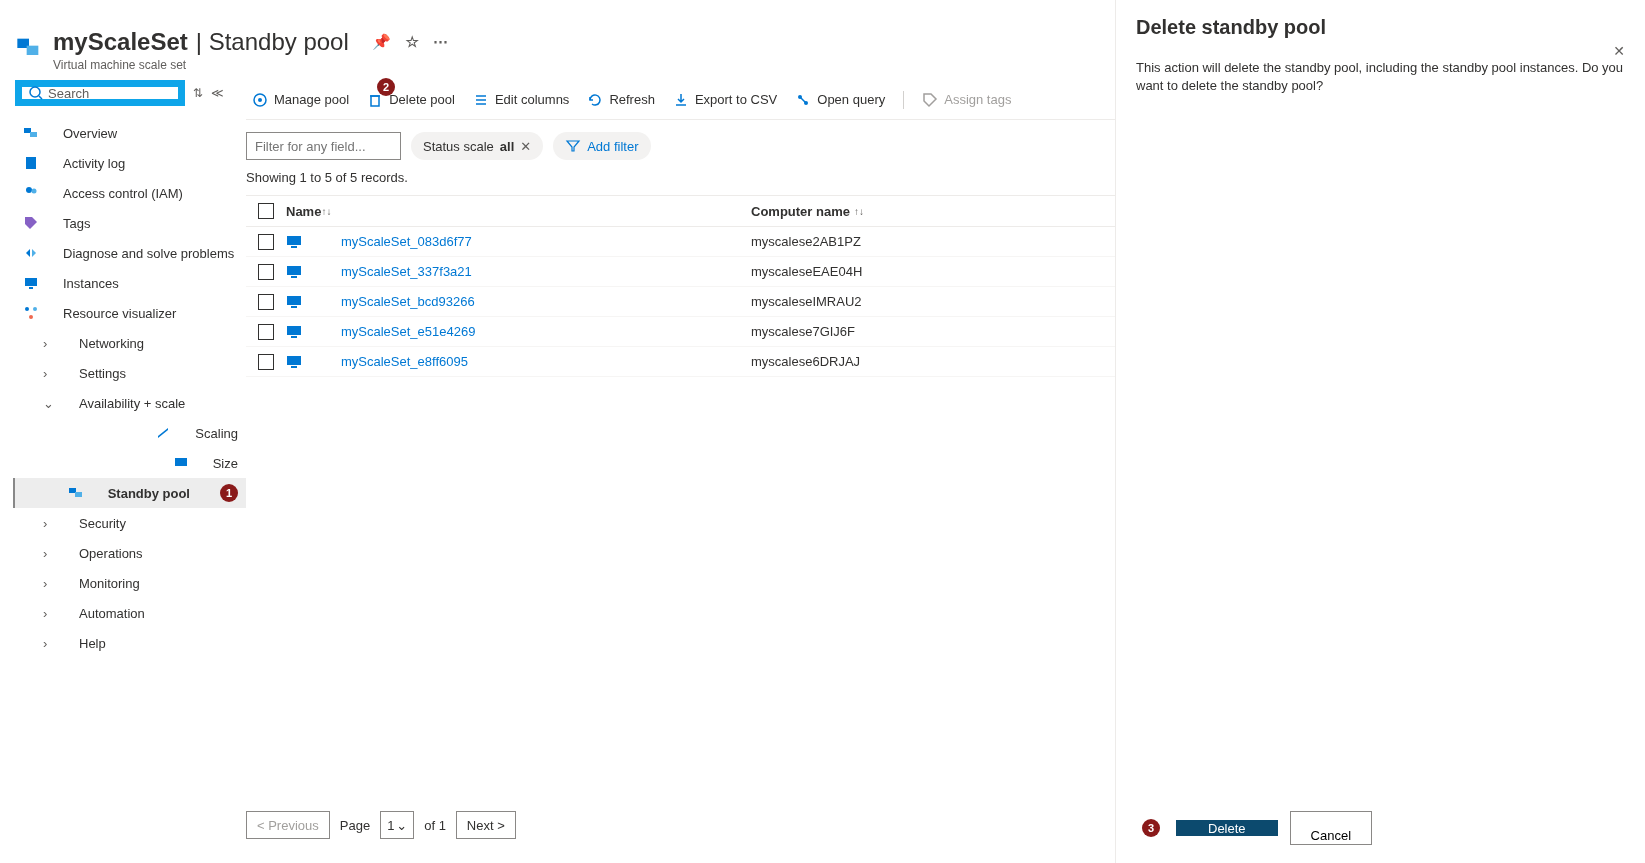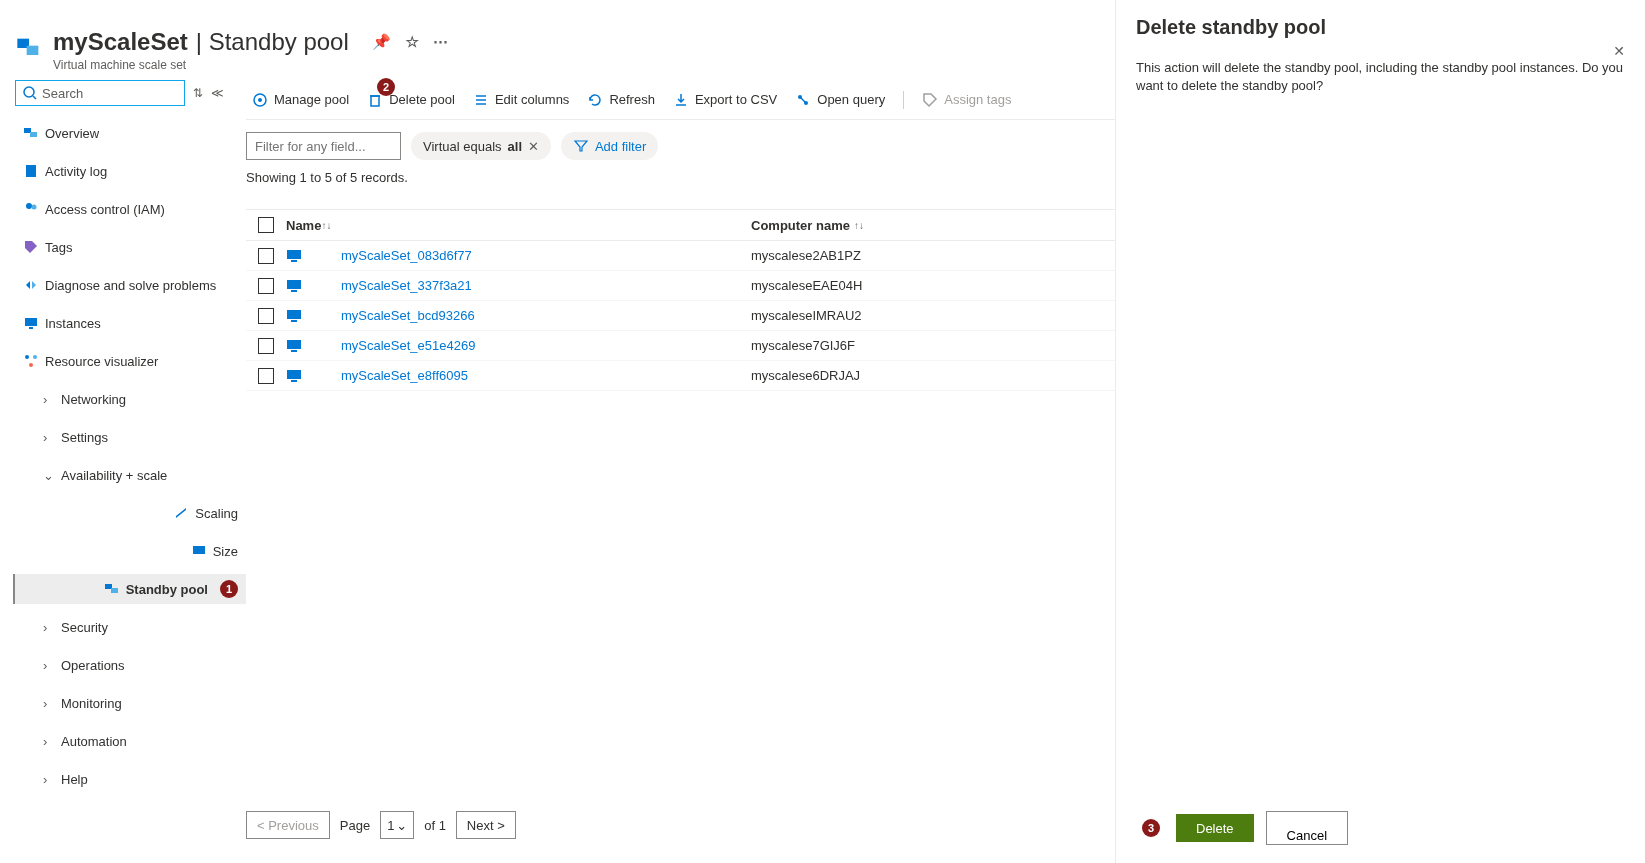--- a/index.html
+++ b/index.html
@@ -10,25 +10,25 @@
 .header { position: absolute; top: 28px; left: 15px; right: 0; display: flex; align-items: flex-start; }
 .header-icon { width: 28px; height: 28px; margin-right: 10px; margin-top: 6px; }
 .header-title { font-size: 24px; font-weight: 600; color: #323130; display: flex; align-items: center; gap: 8px; }
 .header-title .thin { font-weight: 400; }
 .header-sub { font-size: 12px; color: #605e5c; margin-top: 2px; }
 .header-actions { display: inline-flex; gap: 14px; margin-left: 16px; align-items: center; color: #605e5c; font-size: 15px; }
 
 
 .sidebar { width: 246px; padding-top: 80px; padding-left: 15px; flex-shrink: 0; position: relative; }
 .search-row { display: flex; align-items: center; gap: 8px; margin-bottom: 12px; }
-.search-box { flex: 1; border: 1px solid #0ea5e9; height: 26px; display: flex; align-items: center; padding: 0 6px; font-size: 13px; color: #605e5c; max-width: 170px; }
+.search-box { flex: 1; border: 7px solid #0ea5e9; height: 26px; display: flex; align-items: center; padding: 0 6px; font-size: 13px; color: #605e5c; max-width: 170px; }
 .search-box svg { margin-right: 4px; }
 .search-ctl { color: #605e5c; font-size: 12px; }
 .nav-list { list-style: none; }
-.nav-item { display: flex; align-items: center; height: 30px; padding: 0 8px; gap: 6px; cursor: pointer; font-size: 13px; margin-top: 8px; }
+.nav-item { display: flex; align-items: center; height: 30px; padding: 0 8px; gap: 24px; cursor: pointer; font-size: 13px; }
 .nav-item .icon { width: 16px; height: 16px; display: flex; align-items: center; justify-content: center; }
 .nav-item.sub { padding-left: 28px; }
 .nav-item.subsub { padding-left: 42px; justify-content: flex-end; }
 .nav-item.active { background: #ededed; font-weight: 600; border-left: 2px solid #888; margin-left: -2px; }
 .chev { width: 12px; color: #605e5c; display: inline-flex; }
 .badge-num { width: 18px; height: 18px; border-radius: 50%; background: #8a1a1a; color: #fff; font-size: 11px; display: inline-flex; align-items: center; justify-content: center; font-weight: 600; margin-left: 6px; }
 
 
 .main { flex: 1; padding-top: 80px; position: relative; }
 .toolbar { display: flex; align-items: center; height: 40px; border-bottom: 1px solid #edebe9; padding-left: 6px; gap: 18px; }
@@ -39,21 +39,21 @@
 .tool-sep { width: 1px; height: 18px; background: #d2d0ce; }
 .tool-badge { position: absolute; top: -14px; left: 4px; }
 
 .filter-row { display: flex; align-items: center; gap: 10px; padding: 12px 0 10px 0; }
 .filter-input { border: 1px solid #8a8886; height: 28px; width: 155px; padding: 0 8px; font-size: 13px; color: #737373; }
 .pill { background: #f3f2f1; border-radius: 14px; height: 28px; display: flex; align-items: center; padding: 0 12px; font-size: 13px; gap: 6px; }
 .pill .x { color: #605e5c; cursor: pointer; }
 .pill.add { color: #0078d4; }
 .pill.add svg { color: #0078d4; }
 
-.records-txt { font-size: 13px; color: #323130; margin-bottom: 24px; }
+.records-txt { font-size: 13px; color: #323130; margin-bottom: 10px; }
 
 .table-head { display: flex; align-items: center; height: 32px; border-top: 1px solid #edebe9; border-bottom: 1px solid #edebe9; font-weight: 600; font-size: 13px; }
 .col-check { width: 40px; display: flex; justify-content: center; }
 .col-name { width: 465px; display: flex; align-items: center; }
 .col-comp { flex: 1; display: flex; align-items: center; gap: 4px; }
 .sort-arrows { font-size: 10px; color: #605e5c; }
 .cbox { width: 16px; height: 16px; border: 1px solid #323130; background: #fff; }
 
 .table-row { display: flex; align-items: center; height: 30px; font-size: 13px; border-bottom: 1px solid #f6f5f4; }
 .vm-icon { width: 16px; height: 14px; display: inline-block; margin-right: 6px; }
@@ -64,21 +64,21 @@
 .page-btn { border: 1px solid #8a8886; height: 28px; padding: 0 10px; background: #fff; color: #a19f9d; display: flex; align-items: center; font-size: 13px; }
 .page-sel { border: 1px solid #8a8886; height: 28px; width: 34px; padding: 0 6px; display: flex; align-items: center; justify-content: space-between; }
 
 
 .panel { width: 530px; border-left: 1px solid #edebe9; padding: 16px 20px; display: flex; flex-direction: column; position: relative; flex-shrink: 0; }
 .panel-head { display: flex; justify-content: space-between; align-items: flex-end; }
 .panel-title { font-size: 20px; font-weight: 600; margin-bottom: 20px; }
 .panel-close { font-size: 14px; color: #605e5c; cursor: pointer; }
 .panel-body { font-size: 13px; line-height: 1.4; }
 .panel-foot { position: absolute; bottom: 18px; left: 20px; display: flex; gap: 12px; align-items: center; }
-.btn-primary { background: #4d7c0f; color: #fff; border: none; height: 28px; padding: 0 20px; font-size: 13px; cursor: pointer; }
+.btn-primary { background: #0c4a6e; color: #fff; border: none; height: 16px; padding: 0 32px; font-size: 13px; cursor: pointer; }
 .btn-sec { background: #fff; border: 1px solid #8a8886; height: 28px; padding: 16px 20px; font-size: 13px; cursor: pointer; }
 .foot-badge { margin-right: 4px; }
 
 
 .i16 { width: 16px; height: 16px; }
 </style>
 </head>
 <body>
 
 <div class="app">
@@ -292,21 +292,21 @@
           <svg class="i16" viewBox="0 0 16 16">
             <path d="M2 2 L9 2 L14 7 L7 14 L2 9 Z" fill="none" stroke="currentColor" stroke-width="1.5"></path>
           </svg>
           <span>Assign tags</span>
         </div>
     </div>
 
     <div class="filter-row">
       <input class="filter-input" placeholder="Filter for any field..." style="">
       <div class="pill">
-        <span>Virtual equals </span>
+        <span>Status scale </span>
           <b>all</b>
         <span class="x">✕</span>
       </div>
       <div class="pill add">
         <svg class="i16" viewBox="0 0 16 16">
             <path d="M2 3 L14 3 L9 9 L9 13 L7 13 L7 9 Z" fill="none" stroke="currentColor" stroke-width="1.2"></path>
           </svg>
         <span>Add filter</span>
       </div>
     </div>

